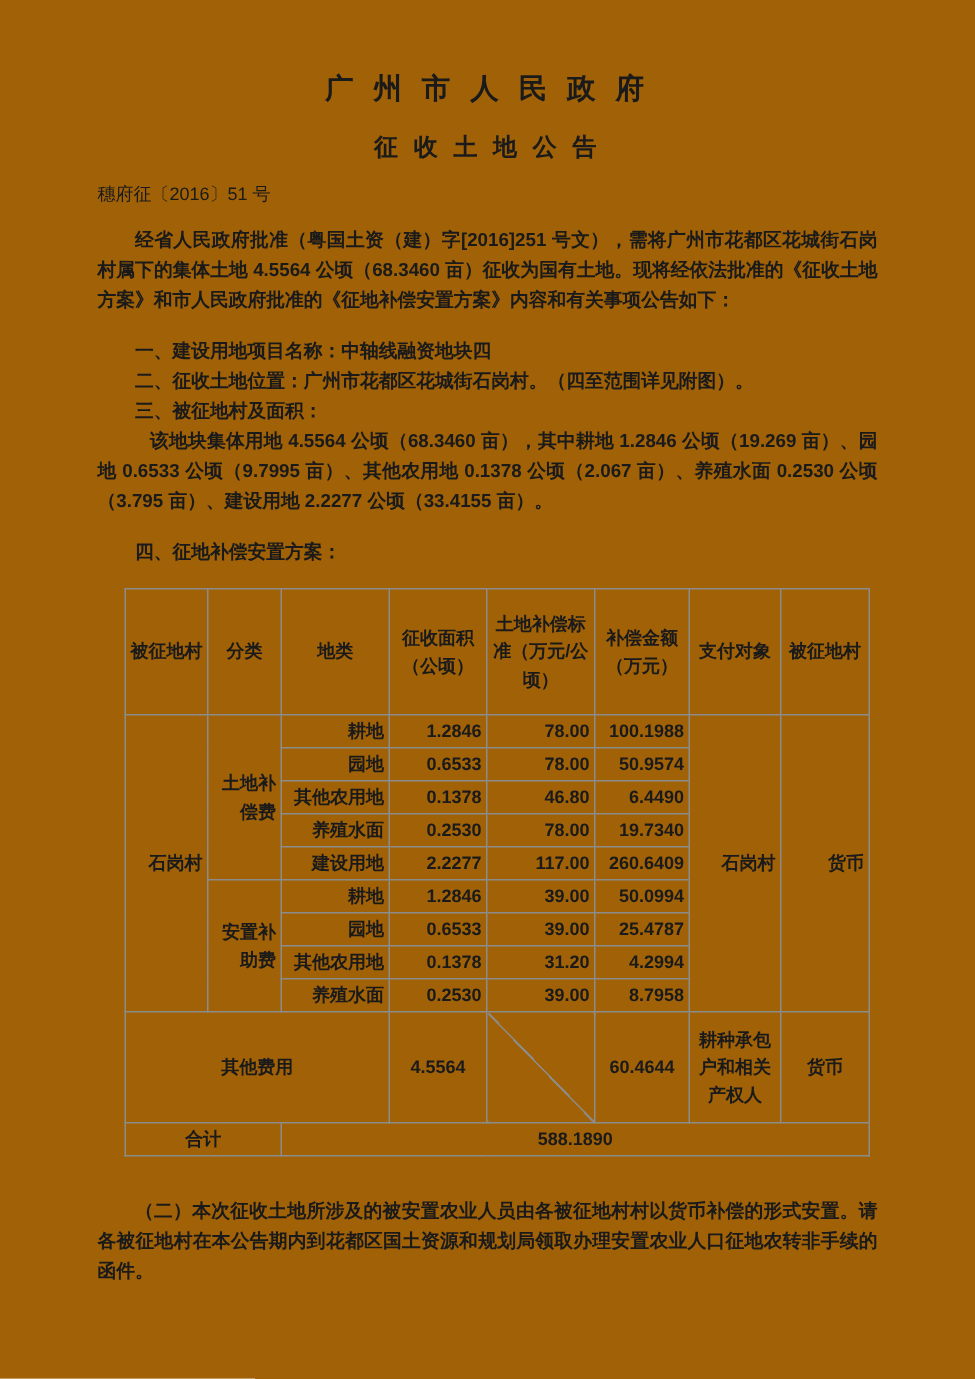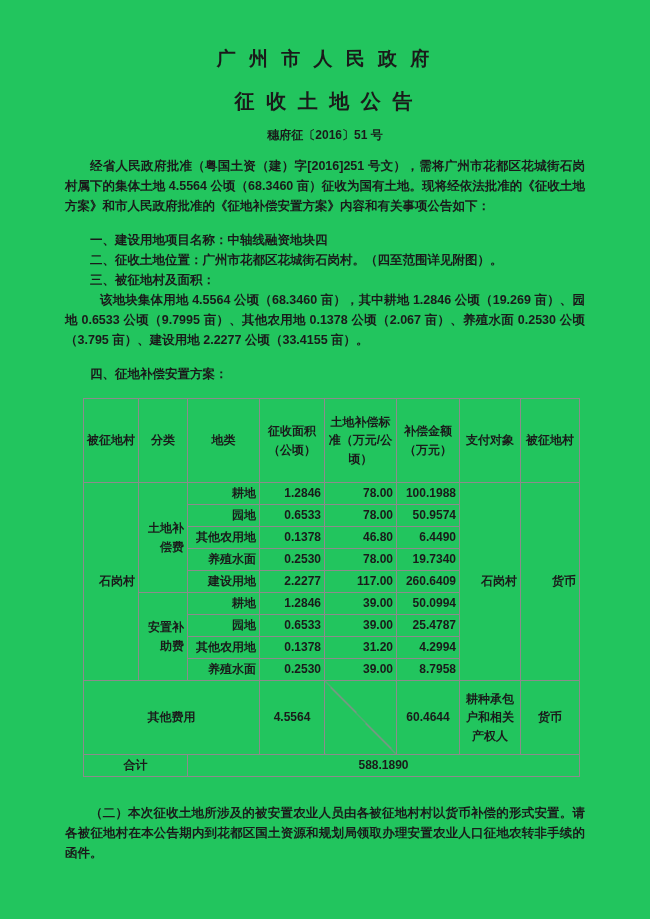--- a/index.html
+++ b/index.html
@@ -7,43 +7,43 @@
   body {
     width: 650px;
     height: 919px;
     font-family: "Liberation Sans", sans-serif;
     color: #1a1a1a;
     overflow: hidden;
   }
   .page {
     width: 650px;
     height: 919px;
-    background: #22c55e;
+    background: #a16207;
     padding: 46px 65px 0 65px;
   }
   .doc-title {
     text-align: center;
     font-size: 19px;
     font-weight: 700;
     letter-spacing: 4px;
     margin-bottom: 16px;
     white-space: pre;
   }
   .doc-subtitle {
     text-align: center;
-    font-size: 20px;
+    font-size: 16px;
     font-weight: 700;
     letter-spacing: 3px;
     margin-bottom: 12px;
     white-space: pre;
   }
   .doc-number {
-    text-align: center;
+    text-align: left;
     font-size: 12px;
-    font-weight: 700;
+    font-weight: 400;
     margin-bottom: 12px;
   }
   .body-text {
     font-size: 12.5px;
     font-weight: 600;
     line-height: 20px;
     text-align: justify;
   }
   p.indent { text-indent: 2em; }
   p.indent3 { text-indent: 2.8em; }

